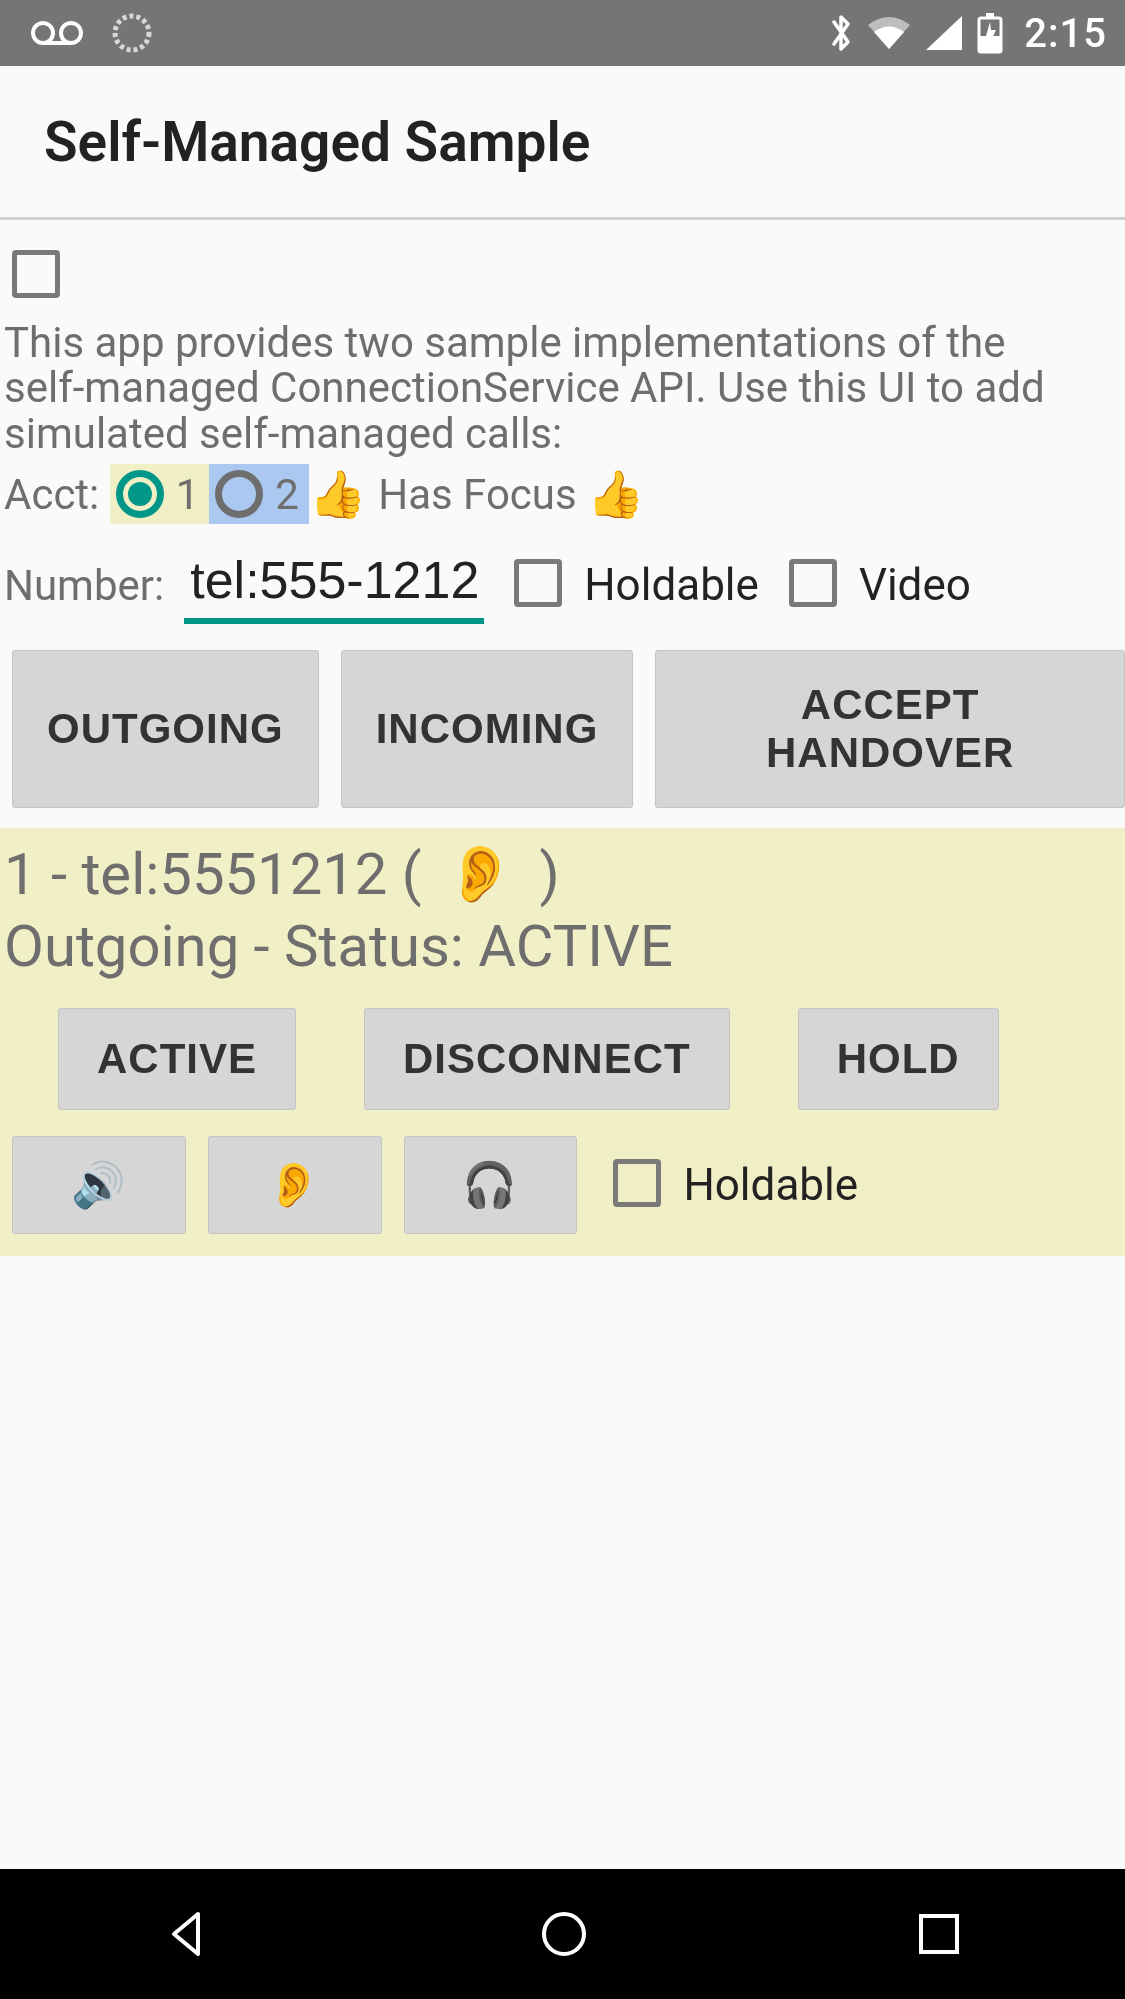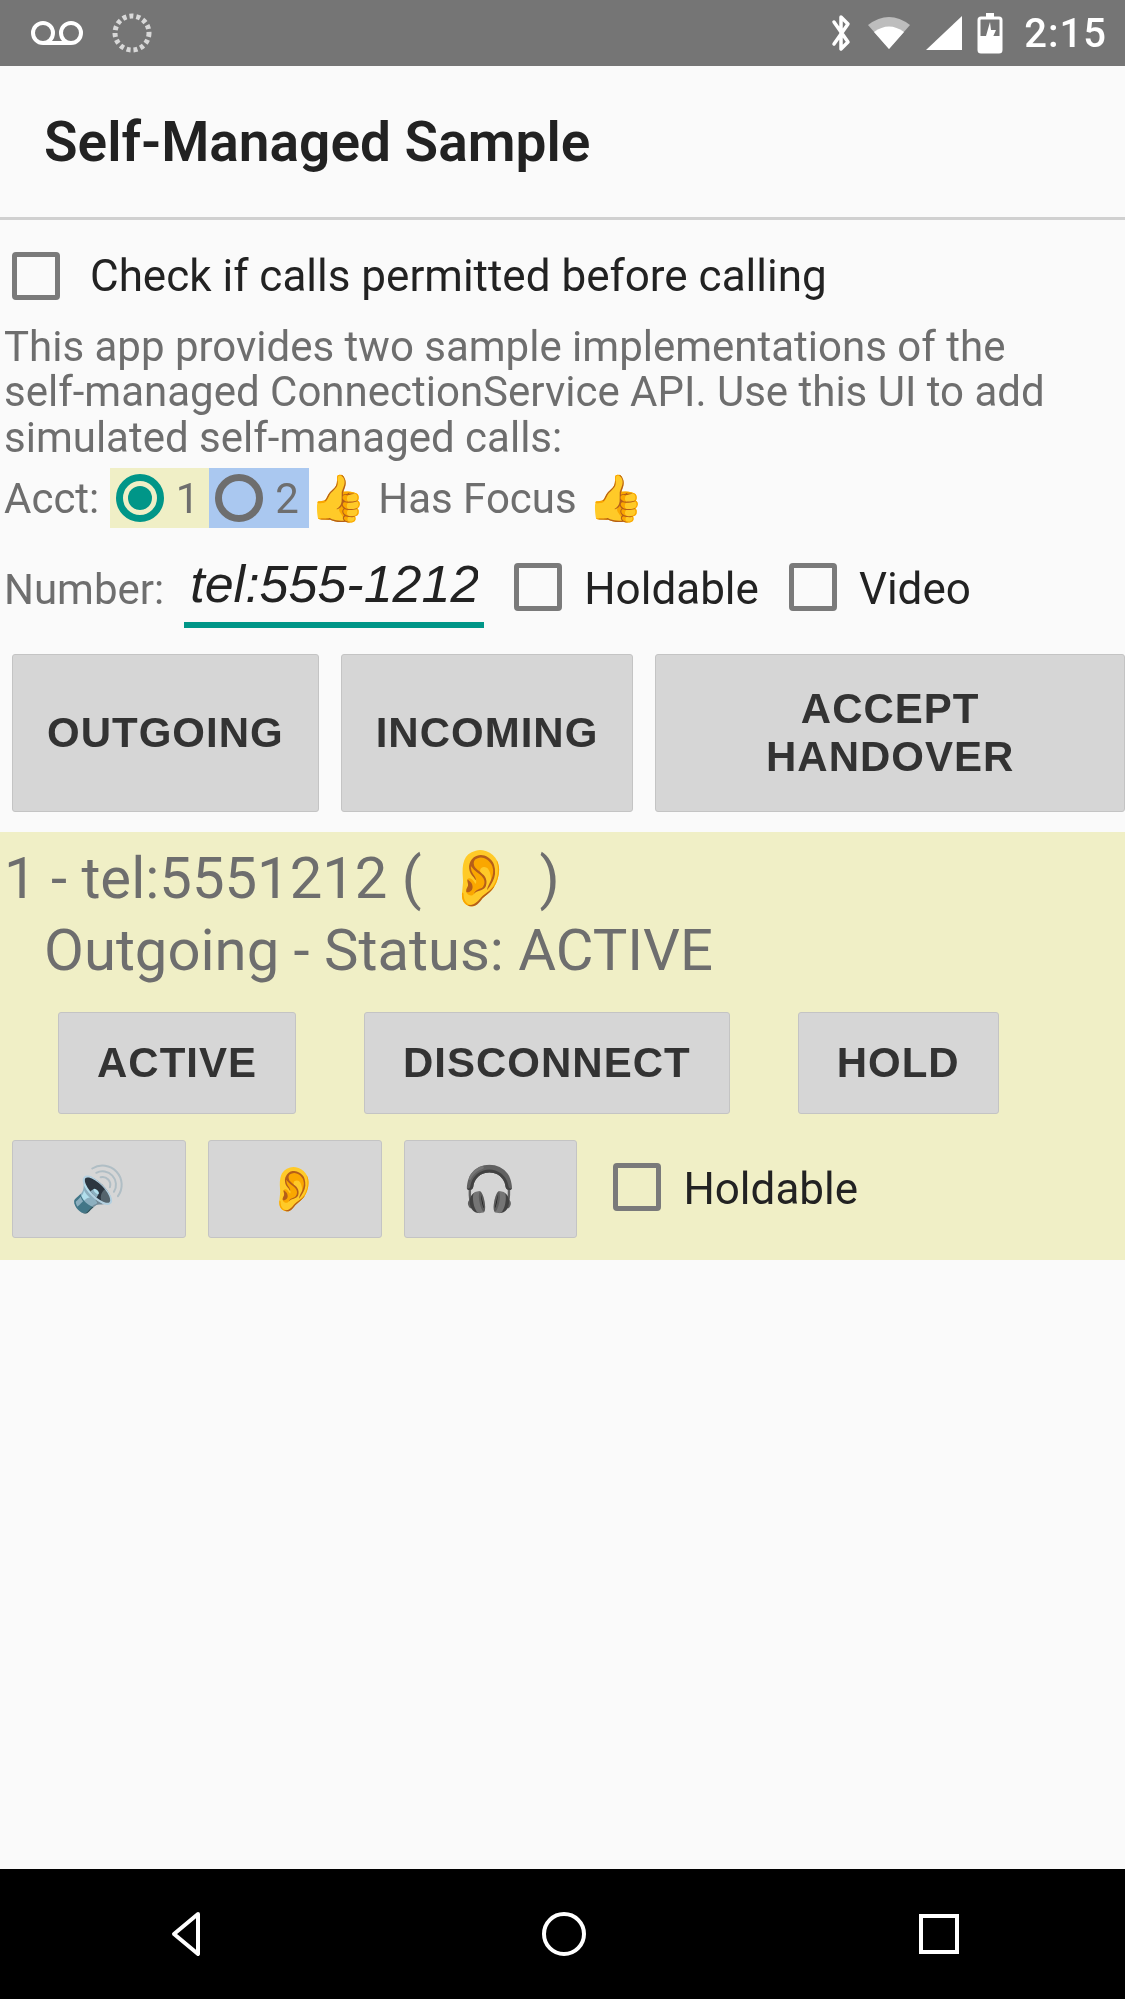--- a/index.html
+++ b/index.html
@@ -30,32 +30,32 @@
   .acct-row { font-size: 42px; color: #6e6e6e; display:flex; align-items:center; padding-left: 4px; }
   .radio-wrap { background: #f0efc6; display:inline-flex; align-items:center; height:60px; padding: 0 10px 0 6px; }
   .radio-wrap.blue { background: #aac8f0; }
   .radio { width:48px; height:48px; border-radius:50%; border:7px solid #009688; display:inline-flex; align-items:center; justify-content:center; margin-right:12px; cursor:pointer; }
   .radio .dot { width:24px; height:24px; border-radius:50%; background:#009688; }
   .radio.off { border-color:#6e6e6e; }
   .focus-txt { margin-left: 12px; }
 
   .num-row { display:flex; align-items:center; padding: 22px 0 0 4px; font-size: 42px; color:#6e6e6e; gap: 20px; flex-wrap:wrap; }
   .num-label { font-size: 42px; }
-  .num-input { border:none; border-bottom: 6px solid #009688; font-size: 52px; color:#222; padding: 4px 6px 8px 6px; background:transparent; width: 300px; outline:none;font-style:italic; }
+  .num-input { border:none; border-bottom: 6px solid #009688; font-size: 52px; color:#222; padding: 4px 6px 8px 6px; background:transparent; width: 300px; outline:none; }
   .hv-group { display:flex; align-items:flex-start; margin-left: 10px; }
 
   .btn-row { display:flex; gap: 22px; padding: 26px 0 20px 12px; }
   .btn { background:#d6d6d6; border:1px solid #c4c4c4; font-size: 42px; font-weight:600; letter-spacing:1px; color:#333; padding: 30px 34px; cursor:pointer; border-radius:3px; }
   .btn.small { padding: 26px 38px; margin-left: 46px; }
   .btn.icon { padding: 22px 58px; font-size: 44px; }
 
   
   .call-card { background:#f0efc6; padding: 10px 0 22px 4px; }
   .call-line { font-size: 58px; color:#6e6e6e; padding: 2px 0; display:flex; align-items:center; flex-wrap:wrap;gap:24px; }
-  .call-line2 { font-size: 58px; color:#6e6e6e; padding: 2px 0 10px 0; margin-left: 40px; }
+  .call-line2 { font-size: 58px; color:#6e6e6e; padding: 2px 0 10px 0; }
   .call-btns { display:flex; gap: 22px; padding: 18px 0 18px 8px; }
   .call-btns2 { display:flex; gap: 22px; padding: 8px 0 0 8px; align-items:center; }
 
   
   .nav-bar { position:absolute; left:0; right:0; bottom:0; height:130px; background:#000; display:flex; align-items:center; justify-content:space-around; }
   .nav-bar svg { display:block; }
 </style>
 </head>
 <body>
 
@@ -108,21 +108,20 @@
   </div>
 
   <div class="app-bar">
     <h1>Self-Managed Sample</h1>
   </div>
 
   <div class="main">
 
     <div class="row" style="padding:18px 0 10px 0;">
       <div class="mcheck"></div>
-      <span class="check-label">Check if calls permitted before calling</span>
     </div>
 
     <div class="desc">This app provides two sample implementations of the self-managed ConnectionService API.  Use this UI to add simulated self-managed calls:</div>
 
     <div class="acct-row">
       <span>Acct:</span>&nbsp;
       <span class="radio-wrap">
         <span class="radio">
             <span class="dot"></span>
           </span>

